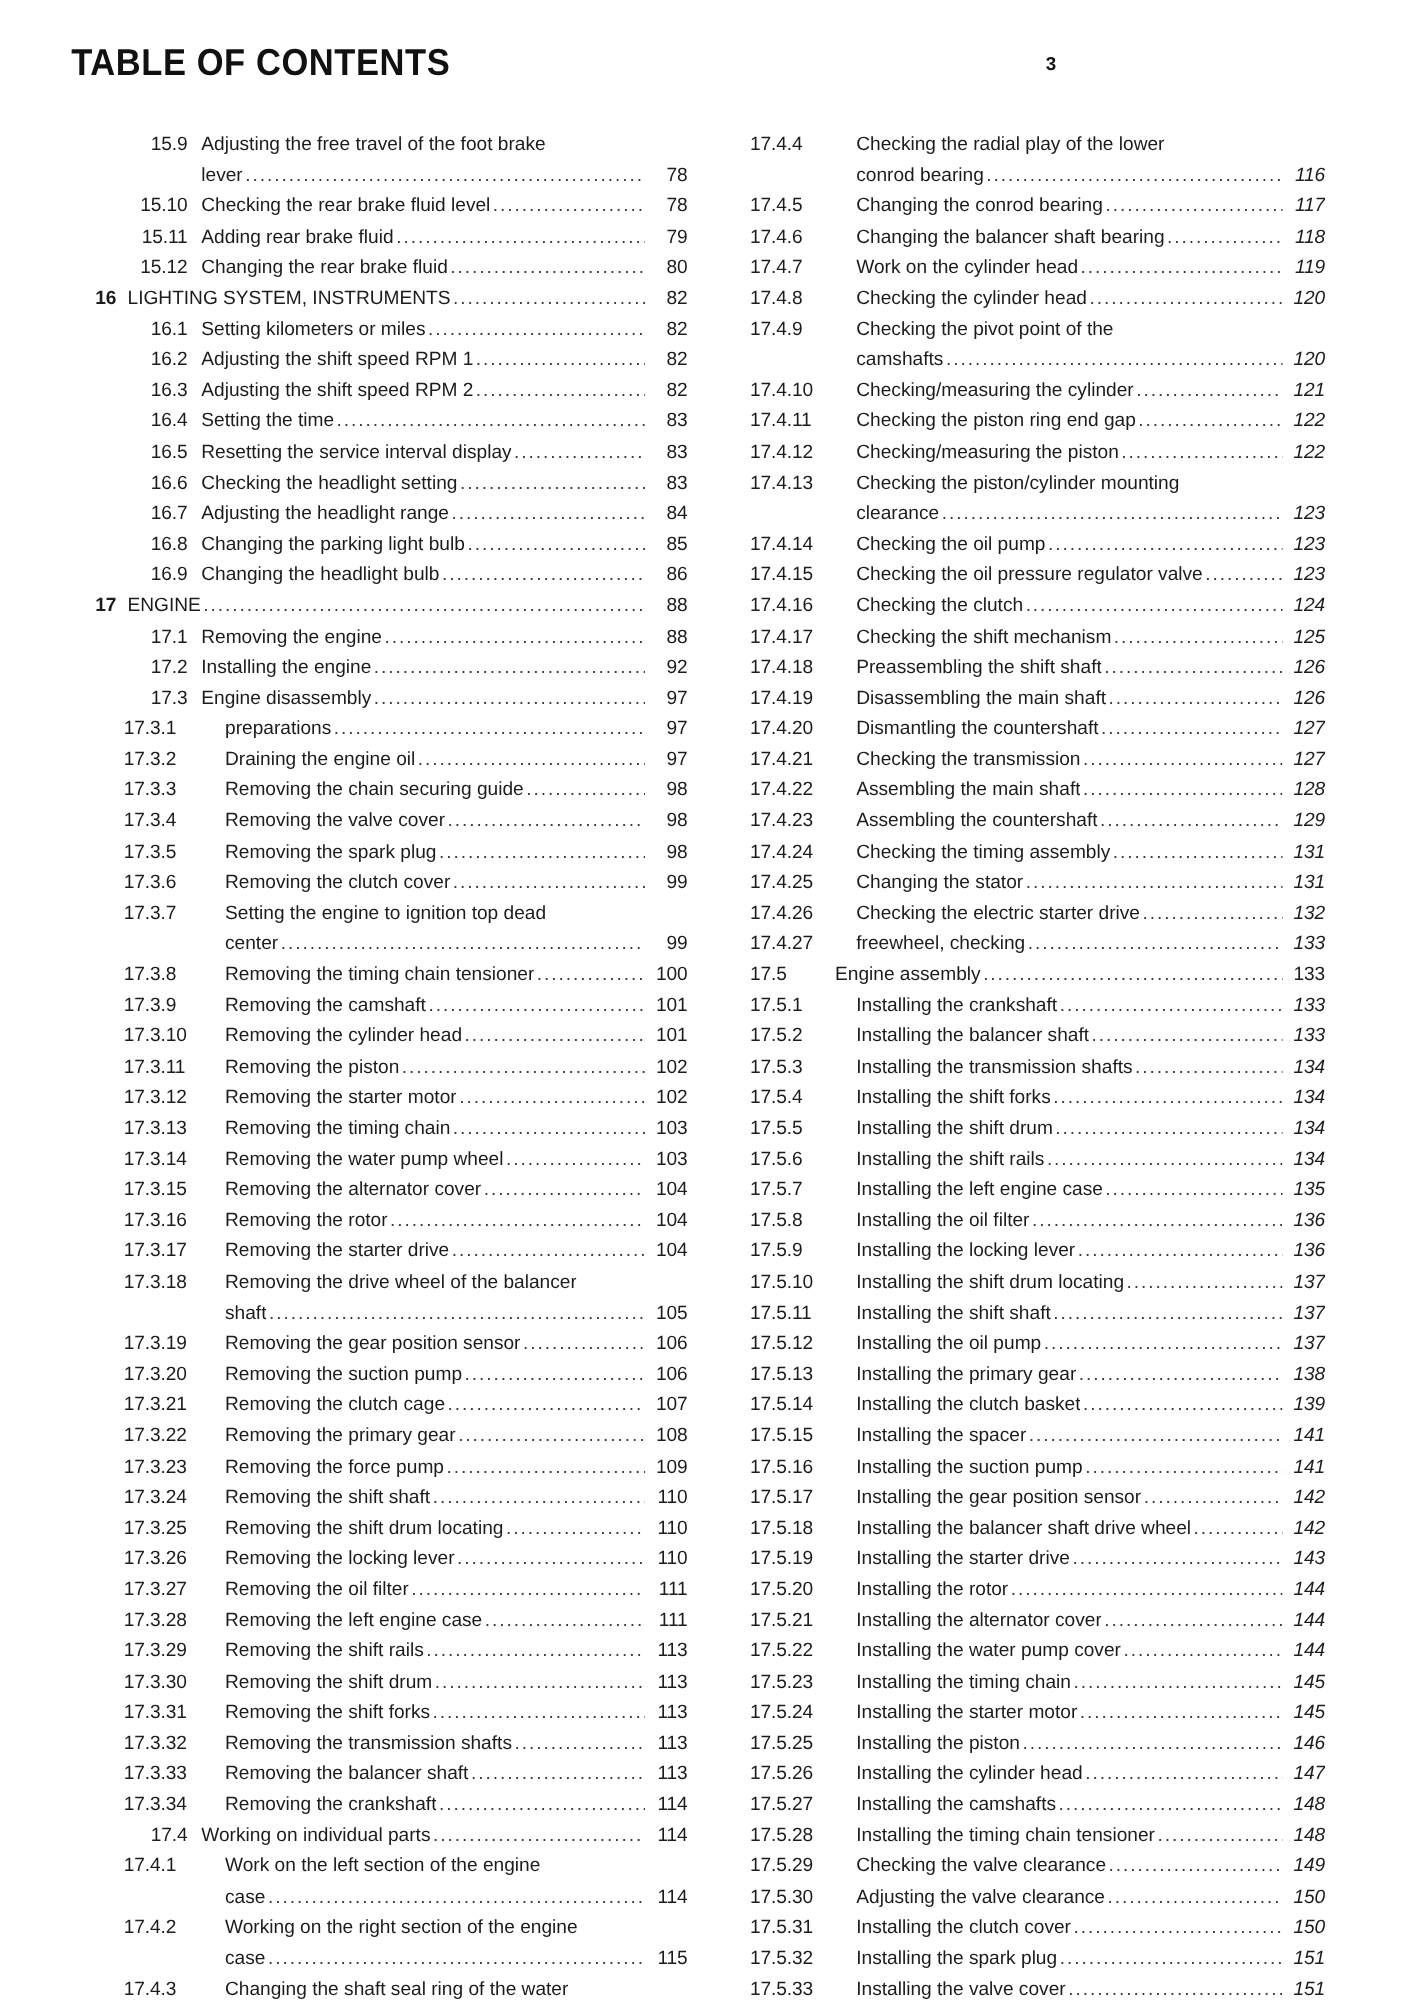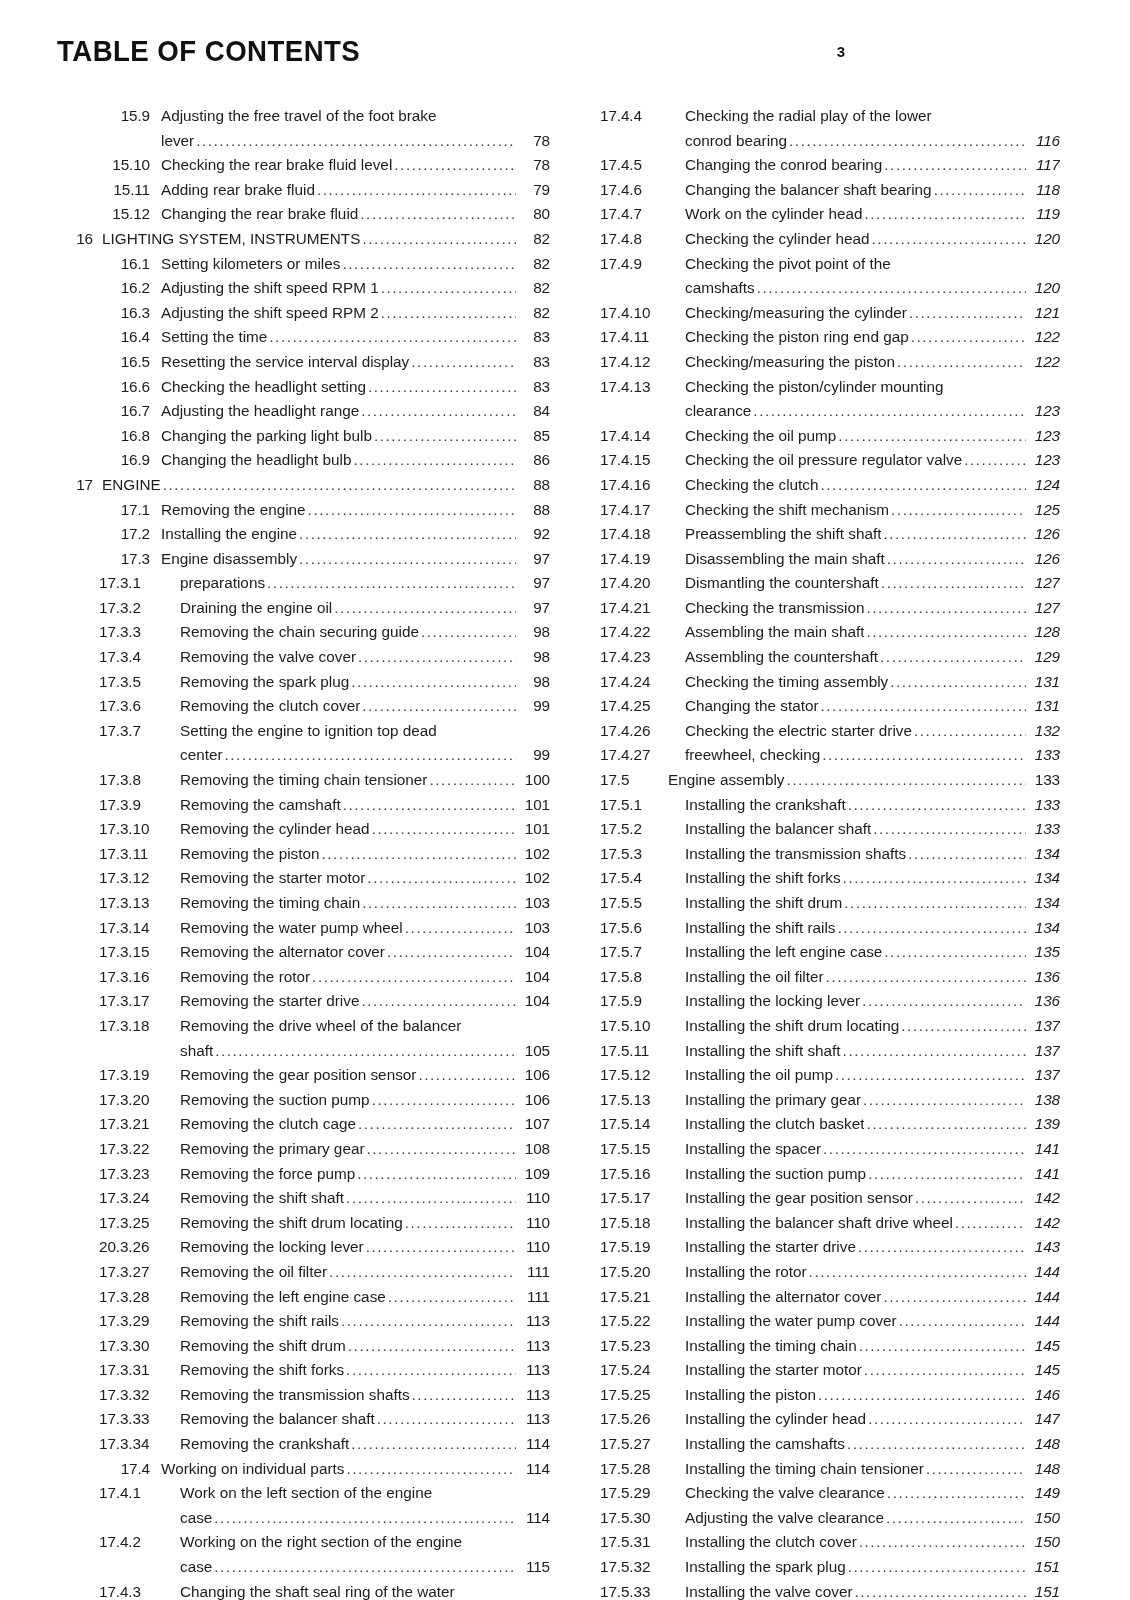--- a/index.html
+++ b/index.html
@@ -121,21 +121,21 @@
   .cont-body {
     flex: 1 1 auto;
     display: flex;
     align-items: baseline;
     min-width: 0;
     overflow: hidden;
   }
 
   
   
-  .col-left .lvl1 .entry-num { width: 36px; text-align: right; padding-right: 0; }
+  .col-left .lvl1 .entry-num { width: 36px; text-align: right; padding-right: 0; font-weight: bold; }
   .col-left .lvl1 .entry-body { margin-left: 9px; }
   .col-left .lvl1 .entry-page { width: 33px; }
 
   
   .col-left .lvl2 .entry-num { width: 93px; text-align: right; }
   .col-left .lvl2 .entry-body { margin-left: 11px; }
   .col-left .lvl2 .entry-page { width: 33px; }
   .col-left .lvl2 .cont-spacer { width: 104px; }
   .col-left .lvl2 .cont-body .entry-page { width: 33px; }
 
@@ -525,21 +525,21 @@
         </div>
         <div class="entry lvl3">
           <span class="entry-num">17.3.25</span>
           <span class="entry-body">
             <span class="entry-title">Removing the shift drum locating</span>
             <span class="leader">........................................................................................................................................................................................................</span>
             <span class="entry-page">110</span>
           </span>
         </div>
         <div class="entry lvl3">
-          <span class="entry-num">20.3.26</span>
+          <span class="entry-num">17.3.26</span>
           <span class="entry-body">
             <span class="entry-title">Removing the locking lever</span>
             <span class="leader">........................................................................................................................................................................................................</span>
             <span class="entry-page">110</span>
           </span>
         </div>
         <div class="entry lvl3">
           <span class="entry-num">17.3.27</span>
           <span class="entry-body">
             <span class="entry-title">Removing the oil filter</span>

